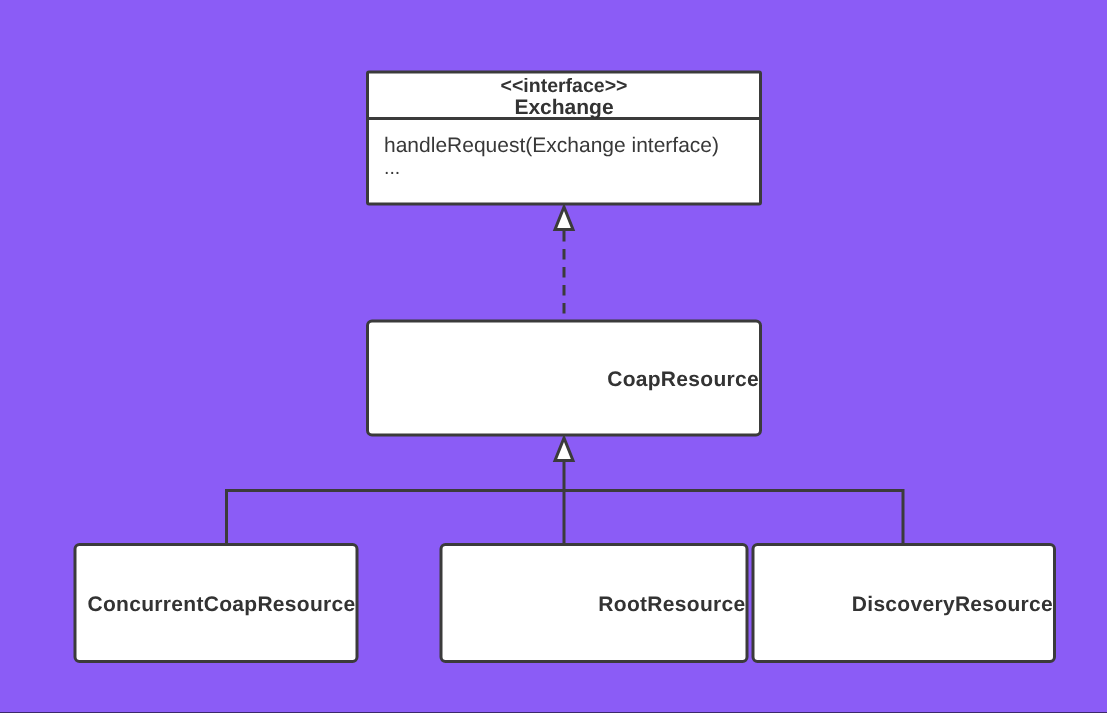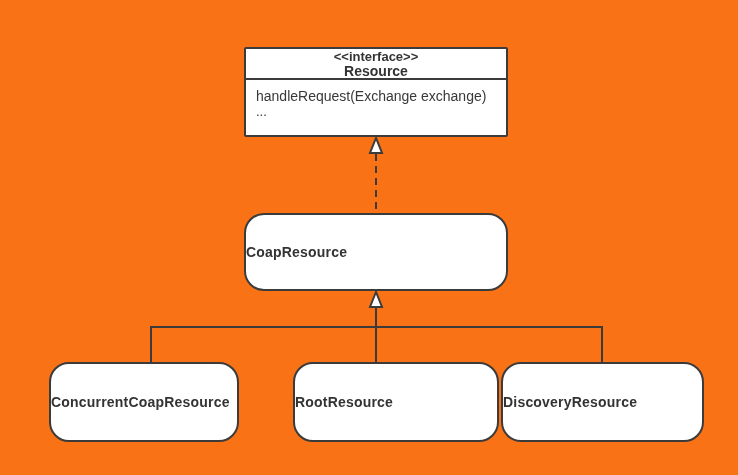--- a/index.html
+++ b/index.html
@@ -4,21 +4,21 @@
 <style>
   html, body {
     margin: 0;
     padding: 0;
     background: #000000;
   }
   #canvas {
     position: relative;
     width: 738px;
     height: 475px;
-    background: #f97316;
+    background: #8b5cf6;
     overflow: hidden;
     font-family: "Liberation Sans", sans-serif;
   }
   #connectors {
     position: absolute;
     left: 0;
     top: 0;
     width: 738px;
     height: 475px;
   }
@@ -26,23 +26,22 @@
     position: absolute;
     box-sizing: border-box;
     background: #ffffff;
     border: 2px solid #3b3b3b;
     border-radius: 4px;
     color: #333333;
   }
   .name-only {
     display: flex;
     align-items: center;
-    justify-content: flex-start;
+    justify-content: flex-end;
     text-align: center;
-    border-radius: 20px;
   }
   .class-name {
     font-weight: bold;
     font-size: 14px;
     color: #333333;
     letter-spacing: 0.2px;
   }
   .title-compartment {
     box-sizing: border-box;
     height: 31px;
@@ -95,24 +94,24 @@
       <line x1="151" y1="327" x2="602" y2="327" stroke="#3b3b3b" stroke-width="2"></line>
       <line x1="151" y1="326" x2="151" y2="362" stroke="#3b3b3b" stroke-width="2"></line>
       <line x1="602" y1="326" x2="602" y2="362" stroke="#3b3b3b" stroke-width="2"></line>
       <polygon points="376,292 370,307 382,307" fill="#ffffff" stroke="#3b3b3b" stroke-width="2" stroke-linejoin="miter"></polygon>
     </g>
   </svg>
 
   <div class="uml-box" style="left:244px; top:47px; width:264px; height:90px; border-radius:2px;">
     <div class="title-compartment">
       <div class="stereotype">&lt;&lt;interface&gt;&gt;</div>
-      <div class="iface-name">Resource</div>
+      <div class="iface-name">Exchange</div>
     </div>
     <div class="members-compartment">
-      <div class="member">handleRequest(Exchange exchange)</div>
+      <div class="member">handleRequest(Exchange interface)</div>
       <div class="member ellipsis">...</div>
     </div>
   </div>
 
   <div class="uml-box name-only" style="left:244px; top:213px; width:264px; height:78px;">
     <span class="class-name">CoapResource</span>
   </div>
 
   <div class="uml-box name-only" style="left:49px; top:362px; width:190px; height:80px;">
     <span class="class-name">ConcurrentCoapResource</span>

